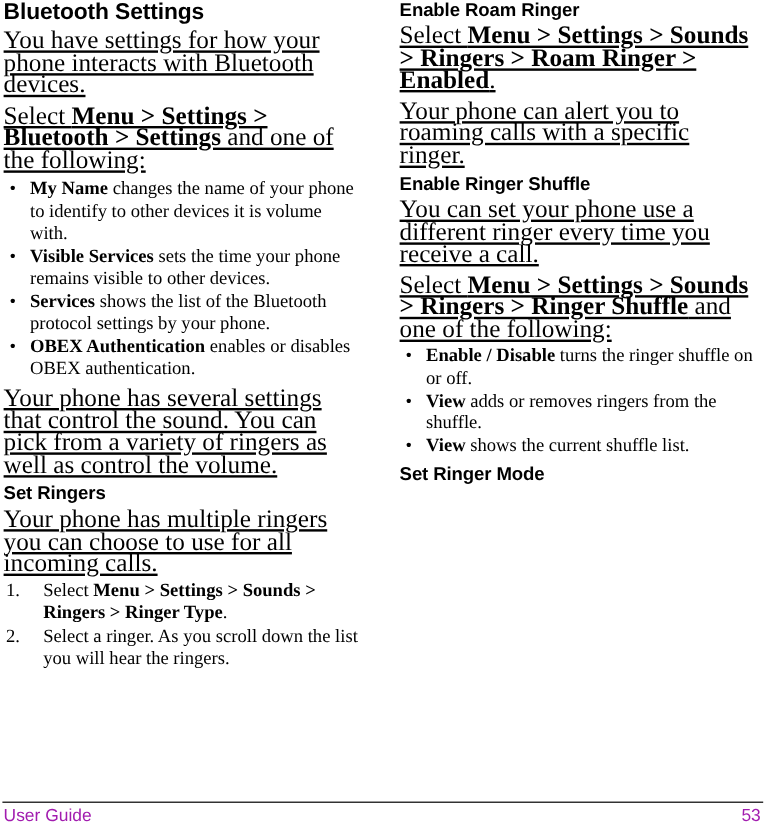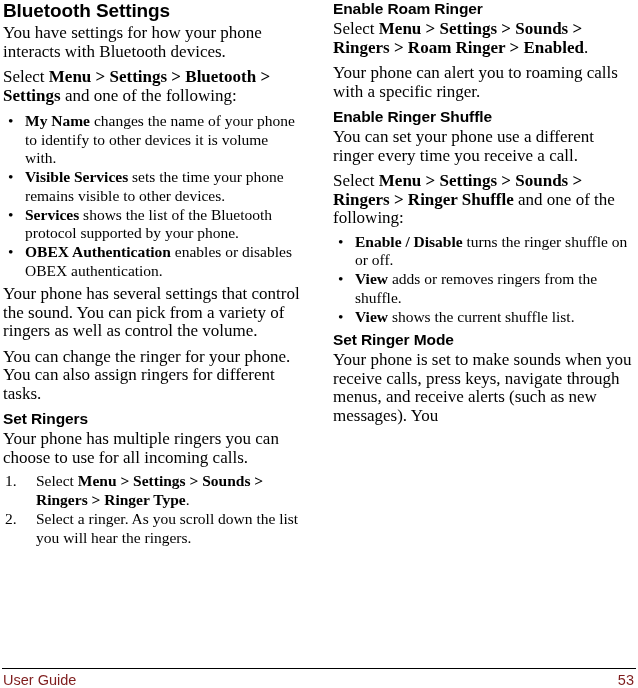--- a/index.html
+++ b/index.html
@@ -60,25 +60,26 @@
     font-size: 15.5px;
     line-height: 18px;
     margin-top: 0;
     margin-bottom: 2px;
   }
   .col > h2.sec:first-child,
   .col > h3.sub:first-child { margin-top: 0; }
 
   
   p.body {
-    font-size: 17px;
+    font-size: 21px;
     line-height: 18.5px;
     margin: 0 0 7px 0;
     padding: 0;
     text-align: left;
+    text-decoration: underline;
   }
   p.body.tight { margin-bottom: 5px; }
 
   b, strong { font-weight: bold; }
 
   
   ul.bullets {
     list-style: none;
     margin: 0 0 5px 0;
     padding: 0;
@@ -134,21 +135,21 @@
     width: 634px;
     height: 0;
     border-top: 1.6px solid #000;
   }
   .footer-label, .footer-page {
     position: absolute;
     top: 8px;
     font-family: "Liberation Sans", "DejaVu Sans", sans-serif;
     font-size: 14.5px;
     line-height: 16px;
-    color: #7f1d1d;
+    color: #a21caf;
   }
   .footer-label { left: 3px; }
   .footer-page  { right: 4px; }
 </style>
 </head>
 <body>
 
 <div class="page">
 
   <div class="columns">
@@ -164,30 +165,29 @@
       </p>
 
       <ul class="bullets">
         <li>
           <span class="bullet-dot">•</span><b>My Name</b><span> changes the name of your phone to identify to other devices it is volume with.</span>
         </li>
         <li>
           <span class="bullet-dot">•</span><b>Visible Services</b><span> sets the time your phone remains visible to other devices.</span>
         </li>
         <li>
-          <span class="bullet-dot">•</span><b>Services</b><span> shows the list of the Bluetooth protocol supported by your phone.</span>
+          <span class="bullet-dot">•</span><b>Services</b><span> shows the list of the Bluetooth protocol settings by your phone.</span>
         </li>
         <li>
           <span class="bullet-dot">•</span><b>OBEX Authentication</b><span> enables or disables OBEX authentication.</span>
         </li>
       </ul>
 
       <p class="body">Your phone has several settings that control the sound. You can pick from a variety of ringers as well as control the volume.</p>
 
-      <p class="body">You can change the ringer for your phone. You can also assign ringers for different tasks.</p>
 
       <h3 class="sub">Set Ringers</h3>
       <p class="body tight">Your phone has multiple ringers you can choose to use for all incoming calls.</p>
 
       <ol class="numbers">
         <li>
           <span class="num">1.</span><span>Select </span><b>Menu &gt; Settings &gt; Sounds &gt; Ringers &gt; Ringer Type</b><span>.</span>
         </li>
         <li>
           <span class="num">2.</span><span>Select a ringer. As you scroll down the list you will hear the ringers.</span>
@@ -221,21 +221,20 @@
         <li>
           <span class="bullet-dot">•</span><b>View</b><span> adds or removes ringers from the shuffle.</span>
         </li>
         <li>
           <span class="bullet-dot">•</span><b>View</b><span> shows the current shuffle list.</span>
         </li>
       </ul>
 
       <h3 class="sub">Set Ringer Mode</h3>
 
-      <p class="body">Your phone is set to make sounds when you receive calls, press keys, navigate through menus, and receive alerts (such as new messages). You</p>
 
     </div>
 
   </div>
 
   <div class="footer">
     <div class="footer-rule"></div>
     <div class="footer-label">User Guide</div>
     <div class="footer-page">53</div>
   </div>

